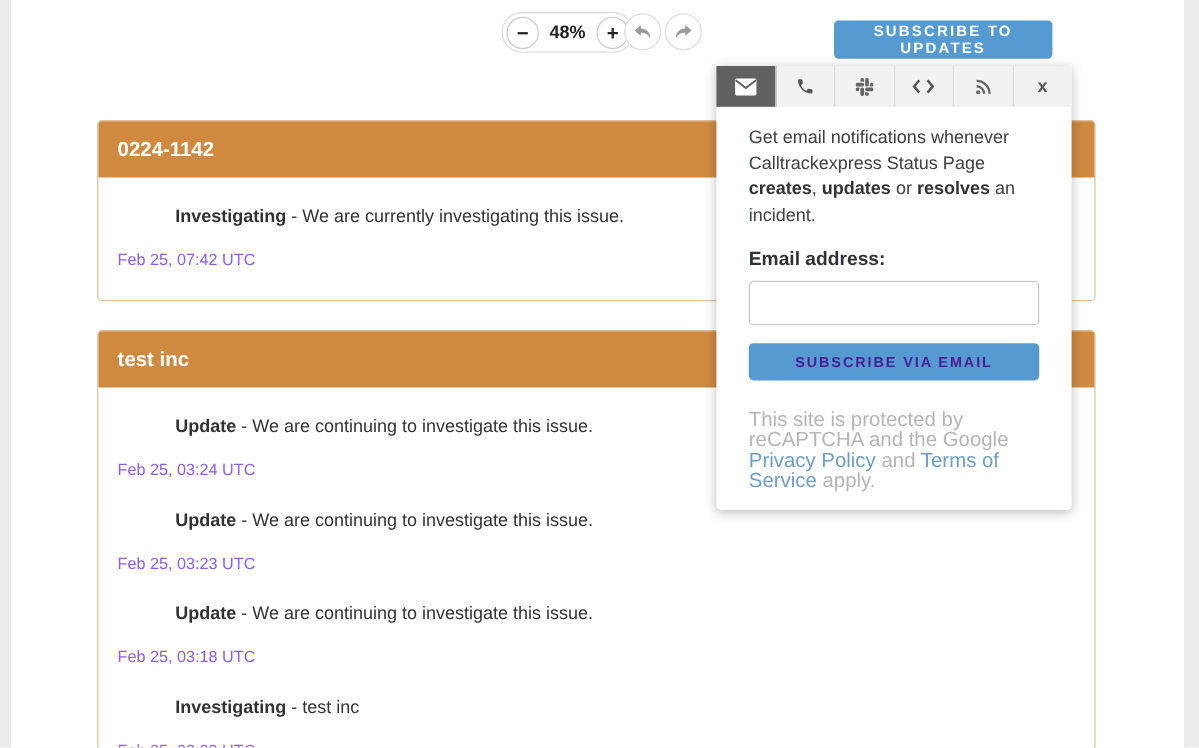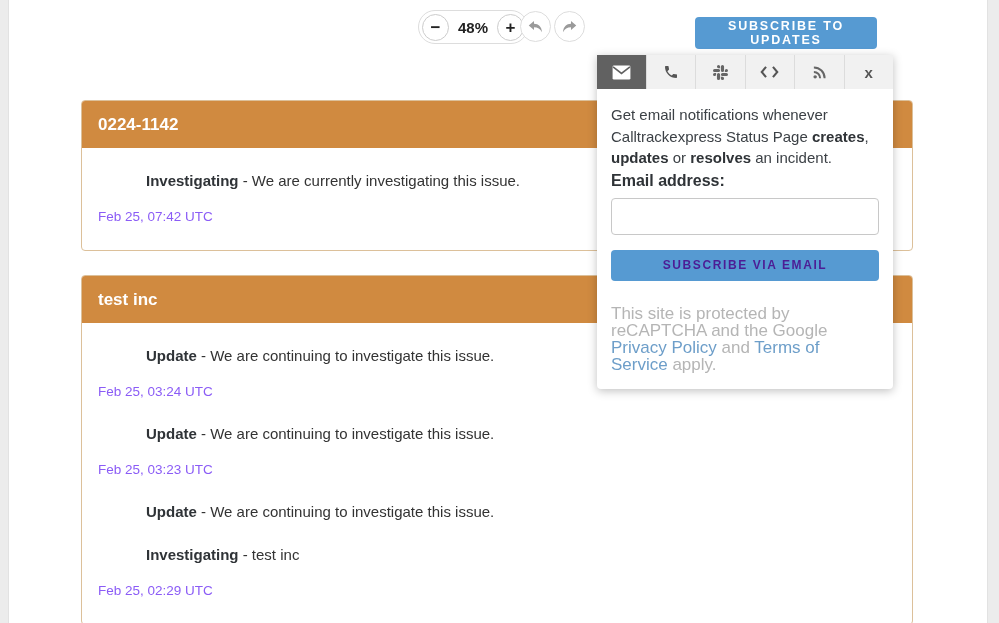--- a/index.html
+++ b/index.html
@@ -57,24 +57,24 @@
     z-index: 10;
   }
   .tabs { display: flex; height: 34px; background: #f1f1f1; }
   .tab {
     flex: 1; display: flex; align-items: center; justify-content: center;
     border-right: 1px solid #dcdcdc; cursor: pointer; color: #555;
     font-size: 15px; font-weight: 700;
   }
   .tab:last-child { border-right: none; }
   .tab.selected { background: #616161; }
-  .panel-body { padding: 15px 14px 16px; }
+  .panel-body { padding: 15px 27px 16px; }
   .desc { font-size: 15px; line-height: 21.5px; color: #3c4146; }
   .desc b { color: #2f3337; }
-  .email-label { font-size: 16px; font-weight: 700; color: #2f3337; margin-top: 3px; }
+  .email-label { font-size: 16px; font-weight: 700; color: #2f3337; margin-top: 18px; }
   .email-input {
     margin-top: 8px; width: 100%; height: 37px;
     border: 1px solid #c8c8c8; border-radius: 4px; padding: 0 10px;
     font-size: 15px; font-family: "Liberation Sans", sans-serif; color: #333;
   }
   .submit-btn {
     margin-top: 15px; width: 100%; height: 31px;
     background: #569ad2; border: none; border-radius: 4px;
     color: #4c1d95; font-family: "Liberation Sans", sans-serif;
     font-size: 12px; font-weight: 700; letter-spacing: 1.6px; cursor: pointer;
@@ -212,20 +212,21 @@
       <div class="update">
         <div class="u-line"><b>Update</b><span> - </span><span>We are continuing to investigate this issue.</span></div>
         <div class="u-time">Feb 25, 03:24 UTC</div>
       </div>
       <div class="update">
         <div class="u-line"><b>Update</b><span> - </span><span>We are continuing to investigate this issue.</span></div>
         <div class="u-time">Feb 25, 03:23 UTC</div>
       </div>
       <div class="update">
         <div class="u-line"><b>Update</b><span> - </span><span>We are continuing to investigate this issue.</span></div>
+        <div class="u-time">Feb 25, 03:18 UTC</div>
       </div>
       <div class="update">
         <div class="u-line"><b>Investigating</b><span> - </span><span>test inc</span></div>
         <div class="u-time">Feb 25, 02:29 UTC</div>
       </div>
     </div>
   </div>
 
 </div>
 

